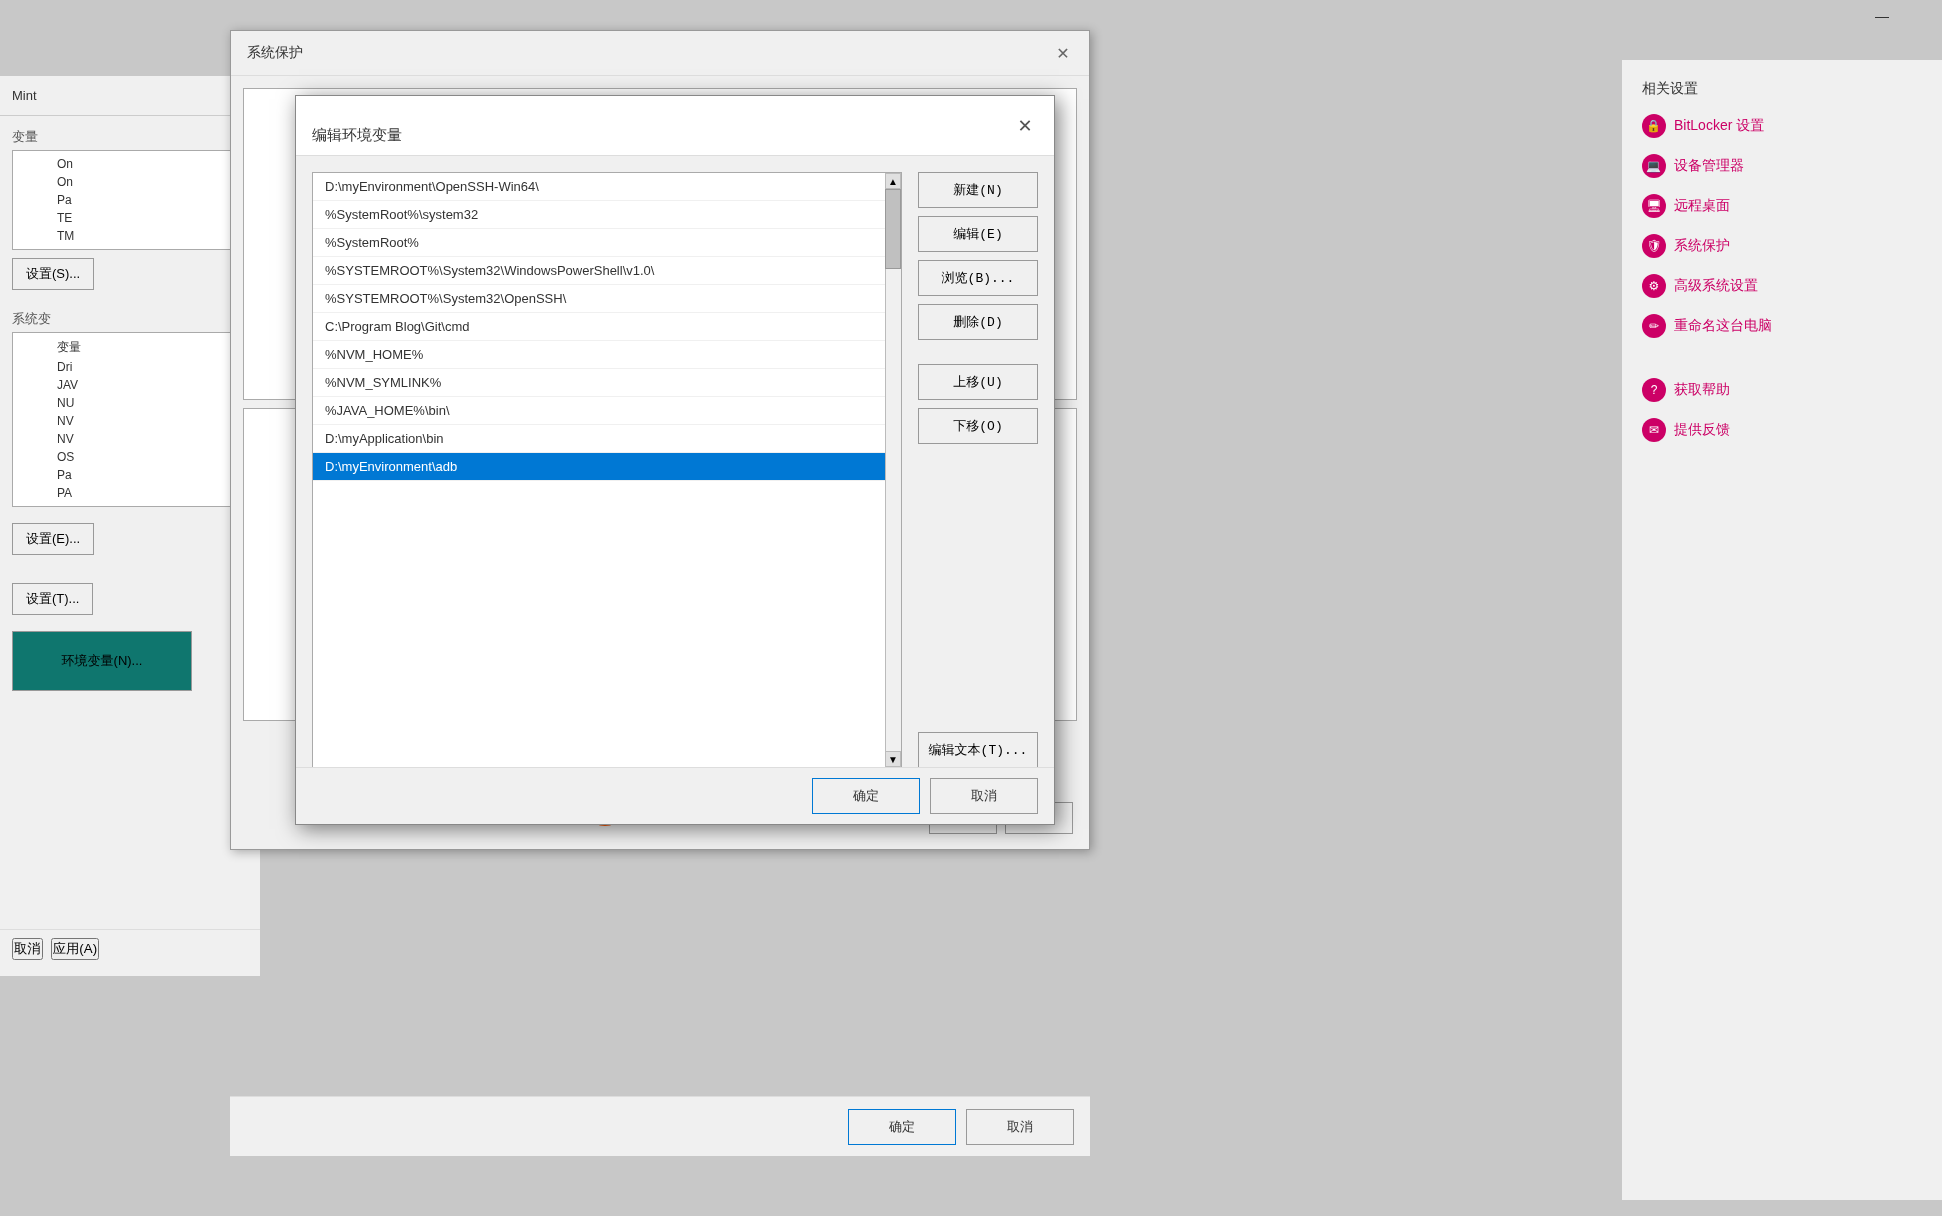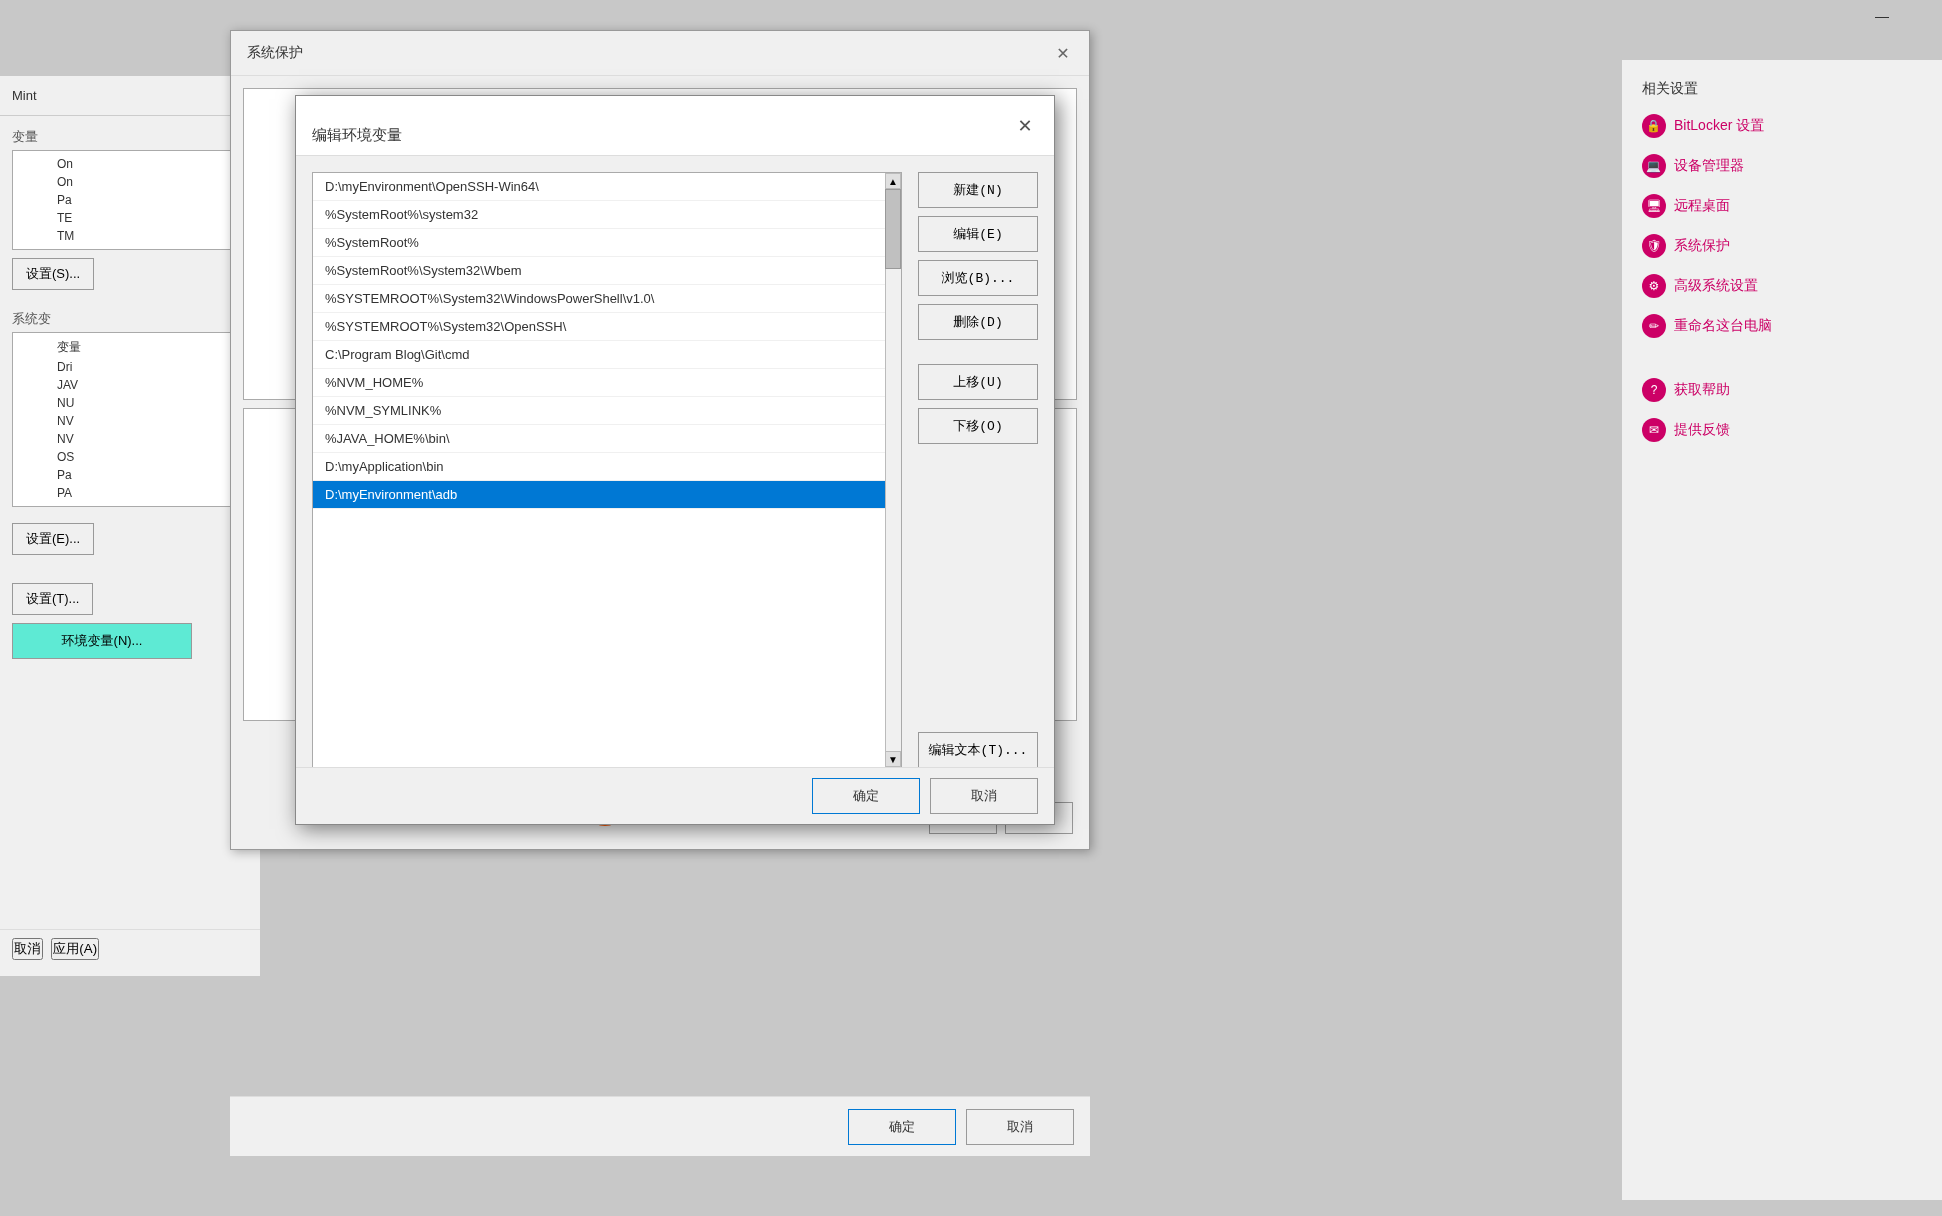--- a/index.html
+++ b/index.html
@@ -281,28 +281,28 @@
     .partial-left .pl-btn {
       padding: 6px 13px;
       border: 1px solid #999;
       background: #f0f0f0;
       font-size: 13px;
       cursor: pointer;
       font-family: inherit;
       margin-top: 8px;
     }
     .partial-left .pl-btn-wide {
-      padding: 8px 20px;
-      border: 1px solid #999;
-      background: #5eead4;
+      padding: 20px 20px;
+      border: 1px solid #999;
+      background: #0f766e;
       font-size: 13px;
       cursor: pointer;
       font-family: inherit;
       width: 180px;
-      margin-top: 8px;
+      margin-top: 16px;
     }
 
     
     .win-minimize {
       position: absolute;
       top: 0;
       right: 40px;
       width: 40px;
       height: 32px;
       display: flex;
@@ -384,21 +384,20 @@
     <button class="close-x">✕</button>
   </div>
 
   <div class="edit-dialog-body">
 
     <div class="path-list-container">
       <ul class="path-list">
         <li class="path-item">D:\myEnvironment\OpenSSH-Win64\</li>
         <li class="path-item">%SystemRoot%\system32</li>
         <li class="path-item">%SystemRoot%</li>
-        <li class="path-item">%SystemRoot%\System32\Wbem</li>
         <li class="path-item">%SYSTEMROOT%\System32\WindowsPowerShell\v1.0\</li>
         <li class="path-item">%SYSTEMROOT%\System32\OpenSSH\</li>
         <li class="path-item">C:\Program Blog\Git\cmd</li>
         <li class="path-item">%NVM_HOME%</li>
         <li class="path-item">%NVM_SYMLINK%</li>
         <li class="path-item">%JAVA_HOME%\bin\</li>
         <li class="path-item">D:\myApplication\bin</li>
         <li class="path-item selected">D:\myEnvironment\adb</li>
       </ul>
 

